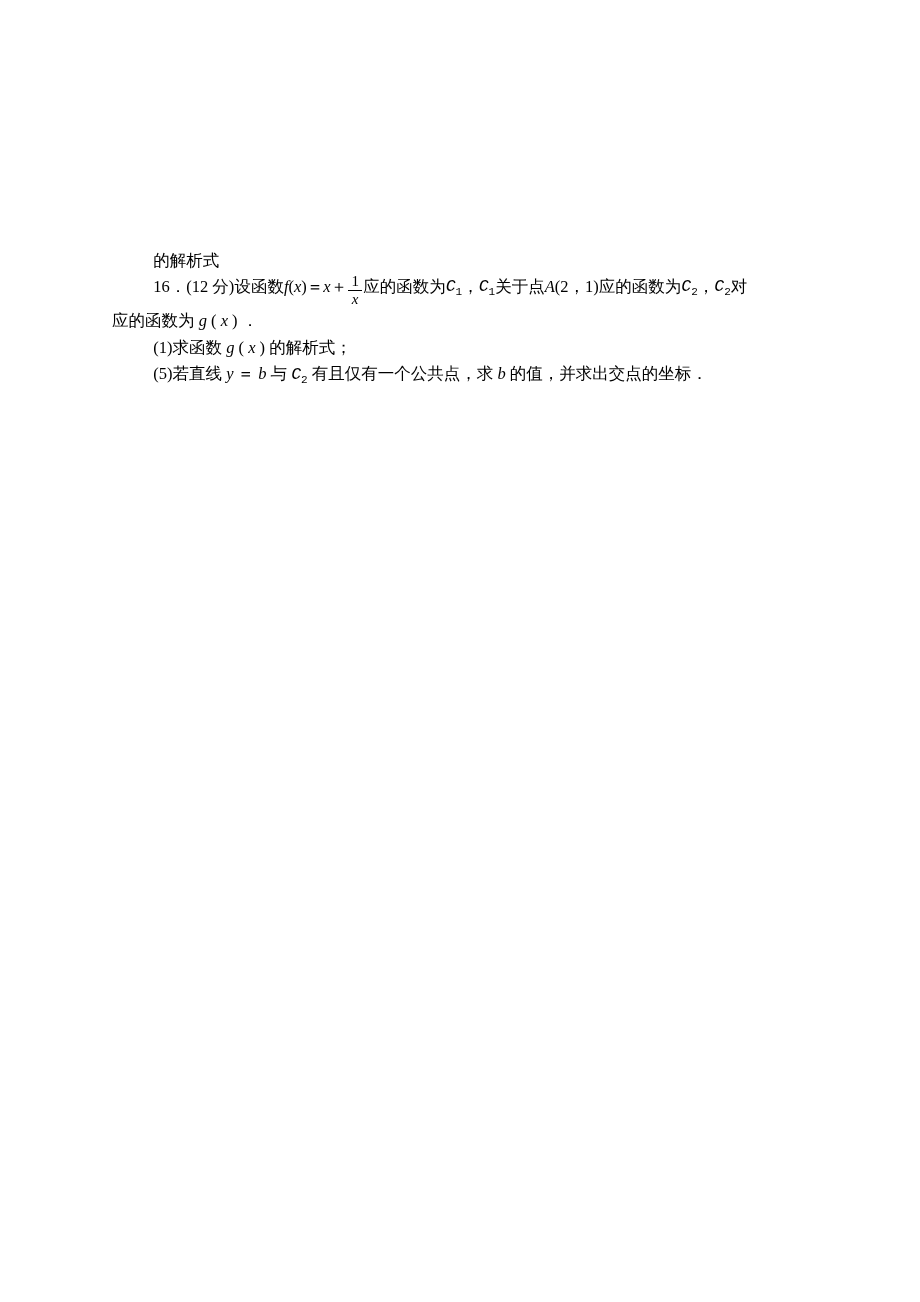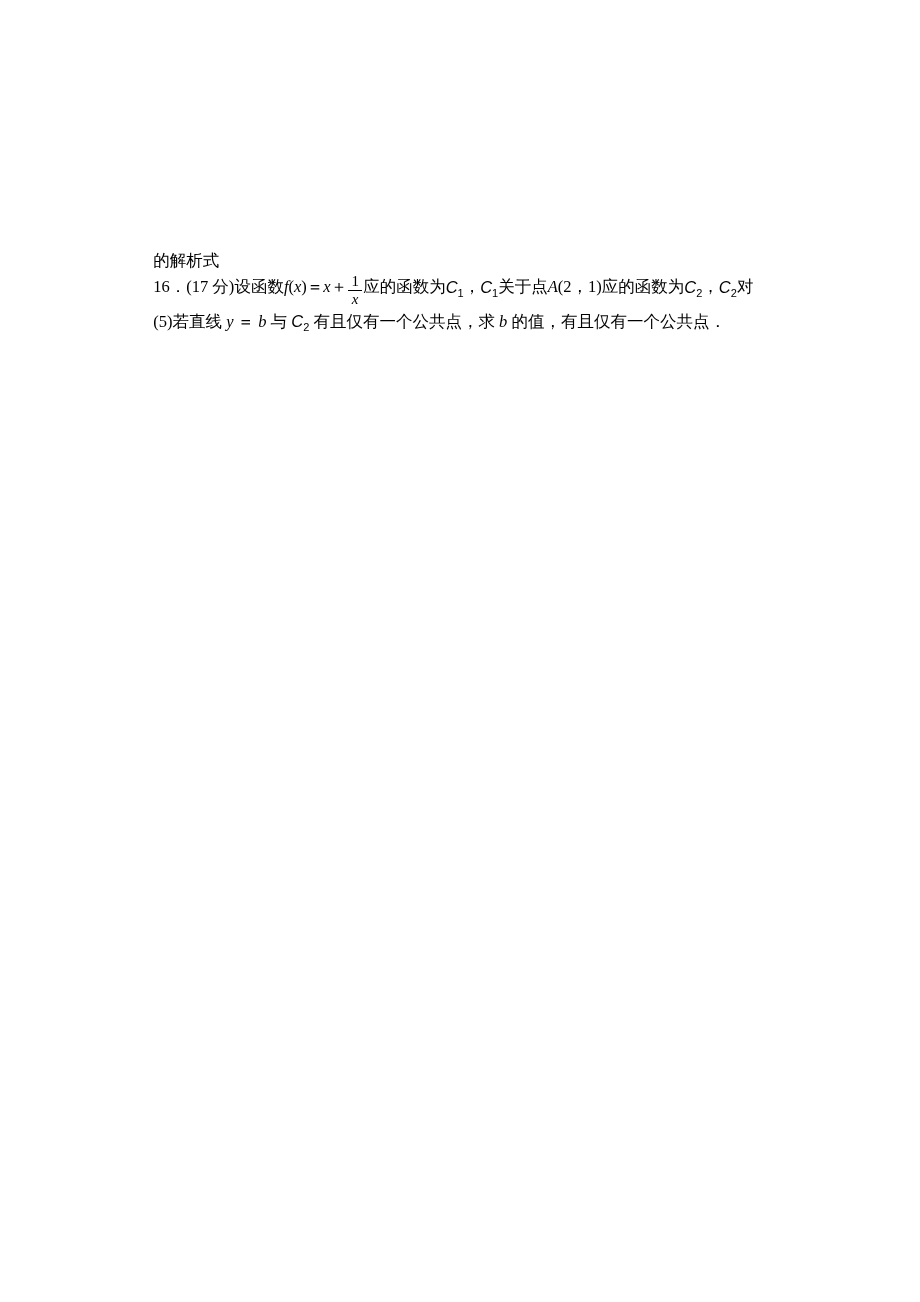--- a/index.html
+++ b/index.html
@@ -61,36 +61,36 @@
     .frac .den {
       font-size: 15px;
     }
     .sub {
       font-size: 11px;
       vertical-align: sub;
       font-style: normal;
     }
     .c-with-sub {
       font-style: italic;
-      font-family: Liberation Sans, sans-serif;
+      font-family: Liberation Mono, monospace;
     }
     .continuation {
       text-indent: 0;
     }
   </style>
 </head>
 <body>
 
 <div class="page">
   <p class="indent">的解析式</p>
 
   <div class="line-with-fraction">
     <span class="spacer"></span>
     <span>16．</span>
-    <span>(17 分)</span>
+    <span>(12 分)</span>
     <span>设函数 </span>
     <span class="italic">f</span>
     <span>(</span>
     <span class="italic">x</span>
     <span>)</span>
     <span>＝</span>
     <span class="italic">x</span>
     <span>＋</span>
     <span class="frac">
       <span class="num">1</span>
@@ -104,26 +104,42 @@
     <span> 关于点 </span>
     <span class="italic">A</span>
     <span>(2，1)</span>
     <span> 应的函数为 </span>
     <span class="c-with-sub"><span>C</span><span class="sub">2</span></span>
     <span>，</span>
     <span class="c-with-sub"><span>C</span><span class="sub">2</span></span>
     <span> 对</span>
   </div>
 
+  <p class="continuation">
+    <span>应的函数为 </span>
+    <span class="italic">g</span>
+    <span>(</span>
+    <span class="italic">x</span>
+    <span>)</span>
+    <span>．</span>
+  </p>
 
+  <p class="indent2">
+    <span>(1)求函数 </span>
+    <span class="italic">g</span>
+    <span>(</span>
+    <span class="italic">x</span>
+    <span>)</span>
+    <span> 的解析式；</span>
+  </p>
 
   <p class="indent2">
     <span>(5)若直线 </span>
     <span class="italic">y</span>
     <span>＝</span>
     <span class="italic">b</span>
     <span> 与 </span>
     <span class="c-with-sub"><span>C</span><span class="sub">2</span></span>
     <span> 有且仅有一个公共点，求 </span>
     <span class="italic">b</span>
-    <span> 的值，有且仅有一个公共点．</span>
+    <span> 的值，并求出交点的坐标．</span>
   </p>
 </div>
 
 </body></html>

